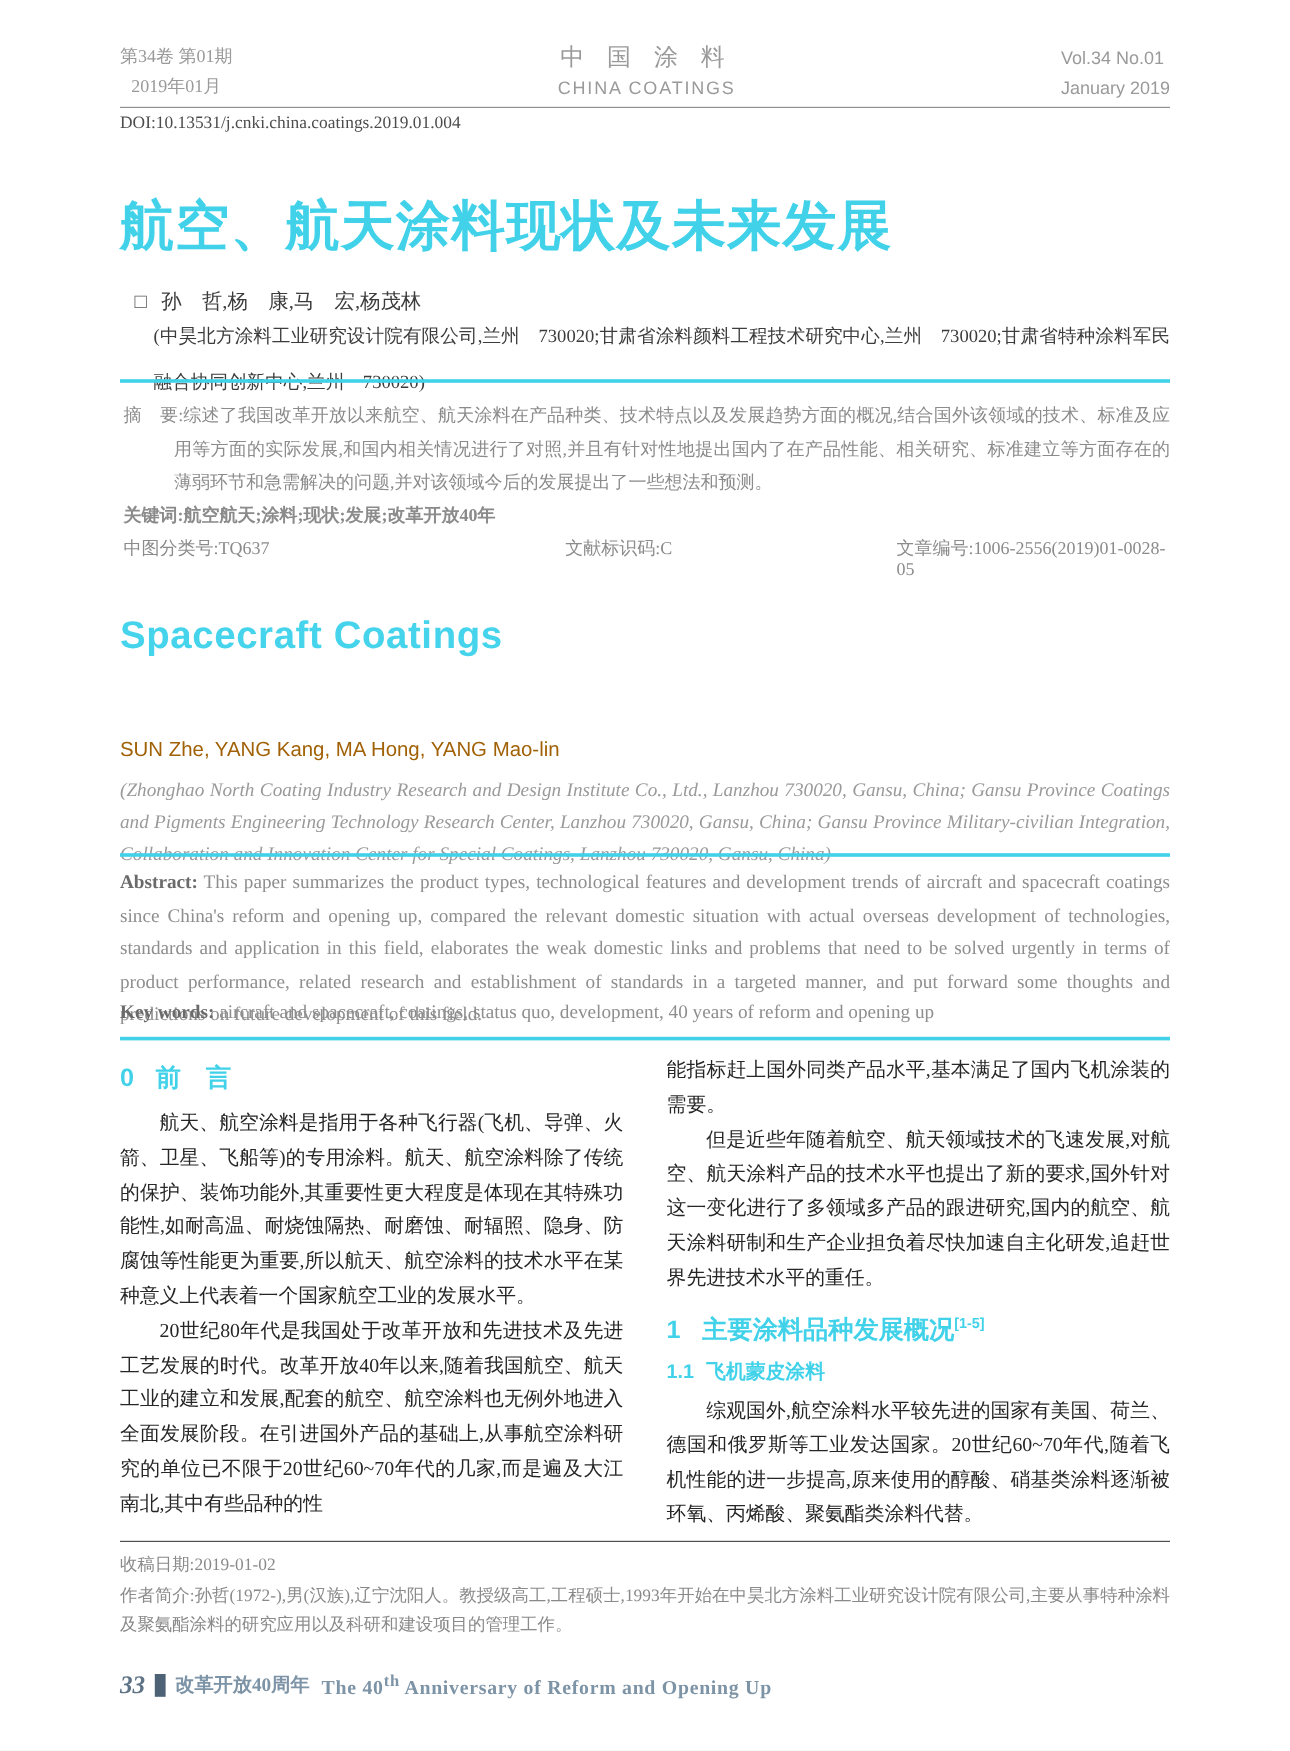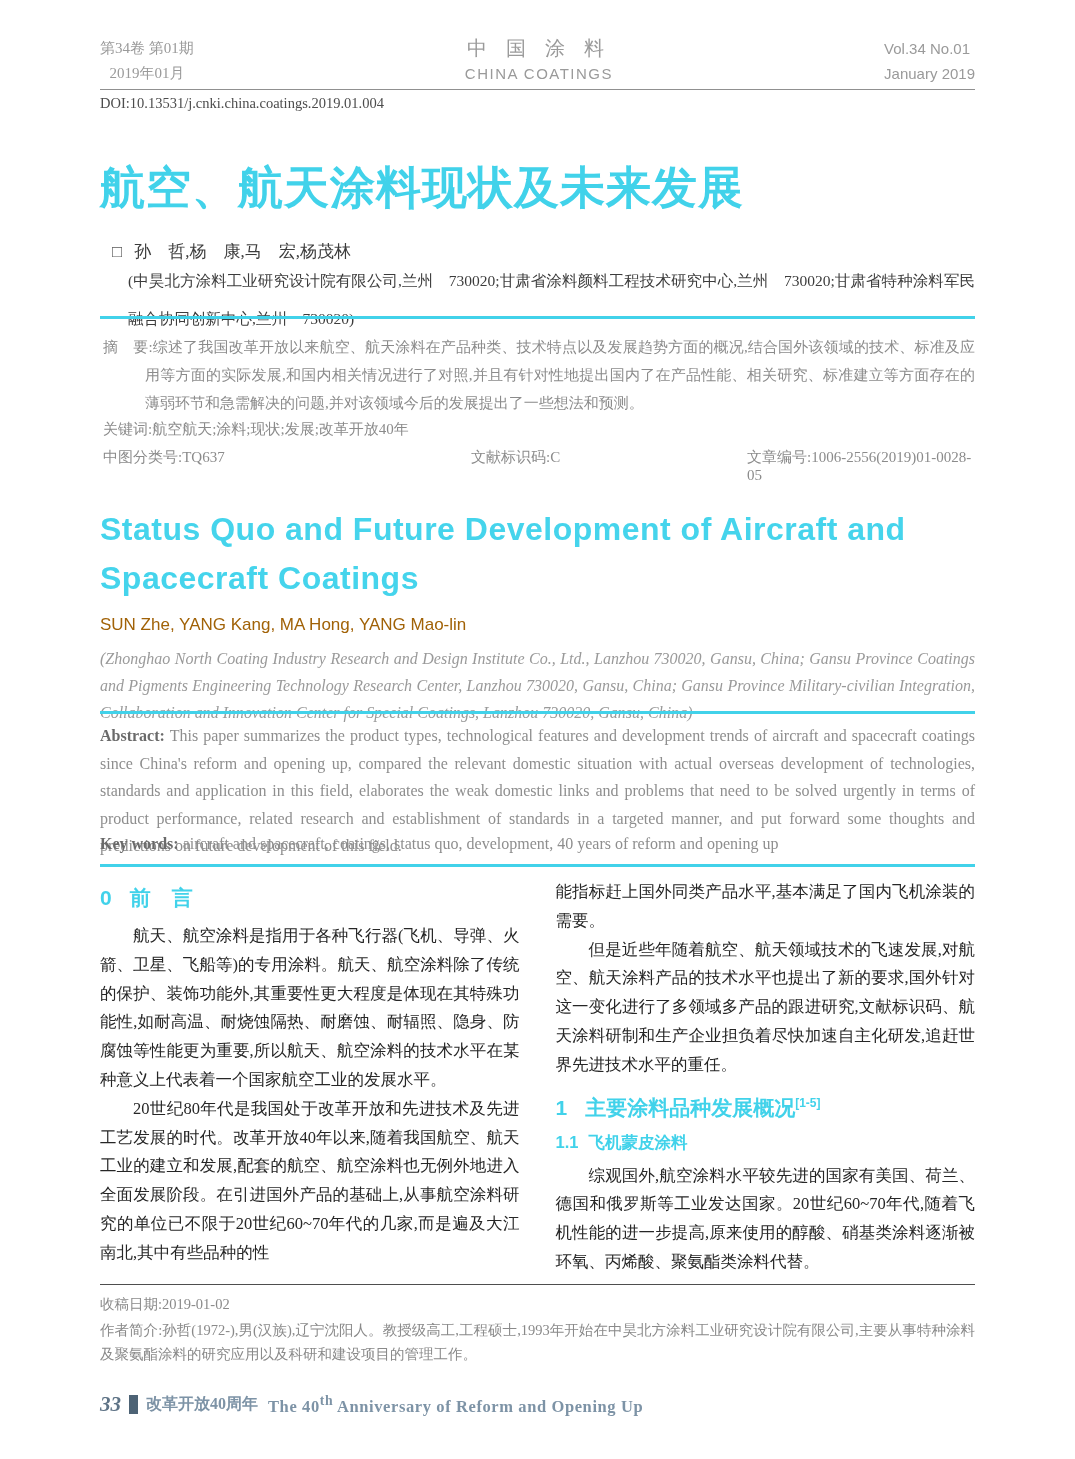--- a/index.html
+++ b/index.html
@@ -24,21 +24,21 @@
   
   .title-cn { position:absolute; left:100px; top:158px; font-family:"Liberation Sans","DejaVu Sans",sans-serif; font-weight:800; font-size:45px; letter-spacing:1px; color:#41d2ea; }
   .authors-cn { position:absolute; left:112px; top:240px; font-size:17px; color:#3c3c3c; }
   .authors-cn .marker { margin-right:12px; color:#5a5a5a; }
   .affil-cn { position:absolute; left:128px; right:100px; top:262px; font-size:15.5px; line-height:38px; text-align:justify; color:#3c3c3c; }
   .rule-accent { position:absolute; left:100px; right:100px; height:3px; background:#41d2ea; }
   .r1 { top:316px; } .r2 { top:711px; } .r3 { top:864px; }
 
   
   .abstract-cn { position:absolute; left:103px; right:100px; top:333px; font-size:15px; line-height:28px; color:#8b8b8b; text-align:justify; padding-left:42px; text-indent:-42px; }
-  .keywords-cn { position:absolute; left:103px; right:100px; top:420px; font-size:15px; color:#8b8b8b; }
+  .keywords-cn { position:absolute; left:103px; right:100px; top:420px; font-size:15px; color:#8b8b8b;font-weight:bold; }
   .class-row { position:absolute; left:103px; right:100px; top:448px; display:flex; font-size:15px; color:#8b8b8b;gap:41px; }
   .class-row .c1 { flex:0 0 327px; } .class-row .c2 { flex:0 0 235px; } .class-row .c3 { flex:1; }
 
   
   .title-en { position:absolute; left:100px; top:505px; font-family:"Liberation Sans","DejaVu Sans",sans-serif; font-weight:bold; font-size:32px; line-height:49px; color:#45d4ec; letter-spacing:0.5px; }
   .authors-en { position:absolute; left:100px; top:615px; font-family:"Liberation Sans",sans-serif; font-size:17px; color:#a16207; }
   .affil-en { position:absolute; left:100px; right:100px; top:645px; font-style:italic; font-size:16px; line-height:27px; color:#9a9a9a; text-align:justify; }
 
   
   .abstract-en { position:absolute; left:100px; right:100px; top:722px; font-size:16px; line-height:27.5px; color:#8e8e8e; text-align:justify; }
@@ -103,21 +103,20 @@
   <div class="keywords-cn">
     <span>关键词:</span><span>航空航天;涂料;现状;发展;改革开放40年</span>
   </div>
   <div class="class-row">
     <span class="c1">中图分类号:TQ637</span>
     <span class="c2">文献标识码:C</span>
     <span class="c3">文章编号:1006-2556(2019)01-0028-05</span>
   </div>
 
   <div class="title-en">
-    <div>Status Quo and Future Development of Aircraft and</div>
     <div>Spacecraft Coatings</div>
   </div>
   <div class="authors-en">SUN Zhe, YANG Kang, MA Hong, YANG Mao-lin</div>
   <div class="affil-en">(Zhonghao North Coating Industry Research and Design Institute Co., Ltd., Lanzhou 730020, Gansu, China; Gansu Province Coatings and Pigments Engineering Technology Research Center, Lanzhou 730020, Gansu, China; Gansu Province Military-civilian Integration, Collaboration and Innovation Center for Special Coatings, Lanzhou 730020, Gansu, China)</div>
   <div class="rule-accent r2"></div>
 
   <div class="abstract-en">
     <b>Abstract:</b><span> This paper summarizes the product types, technological features and development trends of aircraft and spacecraft coatings since China's reform and opening up, compared the relevant domestic situation with actual overseas development of technologies, standards and application in this field, elaborates the weak domestic links and problems that need to be solved urgently in terms of product performance, related research and establishment of standards in a targeted manner, and put forward some thoughts and predictions on future development of this field.</span>
   </div>
   <div class="keywords-en">
@@ -128,21 +127,21 @@
   <div class="columns">
     <div class="col">
       <div class="h-sec">
         <span class="num">0</span><span>前　言</span>
       </div>
       <p class="ind">航天、航空涂料是指用于各种飞行器(飞机、导弹、火箭、卫星、飞船等)的专用涂料。航天、航空涂料除了传统的保护、装饰功能外,其重要性更大程度是体现在其特殊功能性,如耐高温、耐烧蚀隔热、耐磨蚀、耐辐照、隐身、防腐蚀等性能更为重要,所以航天、航空涂料的技术水平在某种意义上代表着一个国家航空工业的发展水平。</p>
       <p class="ind">20世纪80年代是我国处于改革开放和先进技术及先进工艺发展的时代。改革开放40年以来,随着我国航空、航天工业的建立和发展,配套的航空、航空涂料也无例外地进入全面发展阶段。在引进国外产品的基础上,从事航空涂料研究的单位已不限于20世纪60~70年代的几家,而是遍及大江南北,其中有些品种的性</p>
     </div>
     <div class="col">
       <p>能指标赶上国外同类产品水平,基本满足了国内飞机涂装的需要。</p>
-      <p class="ind">但是近些年随着航空、航天领域技术的飞速发展,对航空、航天涂料产品的技术水平也提出了新的要求,国外针对这一变化进行了多领域多产品的跟进研究,文献标识码、航天涂料研制和生产企业担负着尽快加速自主化研发,追赶世界先进技术水平的重任。</p>
+      <p class="ind">但是近些年随着航空、航天领域技术的飞速发展,对航空、航天涂料产品的技术水平也提出了新的要求,国外针对这一变化进行了多领域多产品的跟进研究,国内的航空、航天涂料研制和生产企业担负着尽快加速自主化研发,追赶世界先进技术水平的重任。</p>
       <div class="h-sec second">
         <span class="num">1</span><span>主要涂料品种发展概况</span><sup>[1-5]</sup>
       </div>
       <div class="h-sub">
         <span class="num">1.1</span><span>飞机蒙皮涂料</span>
       </div>
       <p class="ind">综观国外,航空涂料水平较先进的国家有美国、荷兰、德国和俄罗斯等工业发达国家。20世纪60~70年代,随着飞机性能的进一步提高,原来使用的醇酸、硝基类涂料逐渐被环氧、丙烯酸、聚氨酯类涂料代替。</p>
     </div>
   </div>
 

